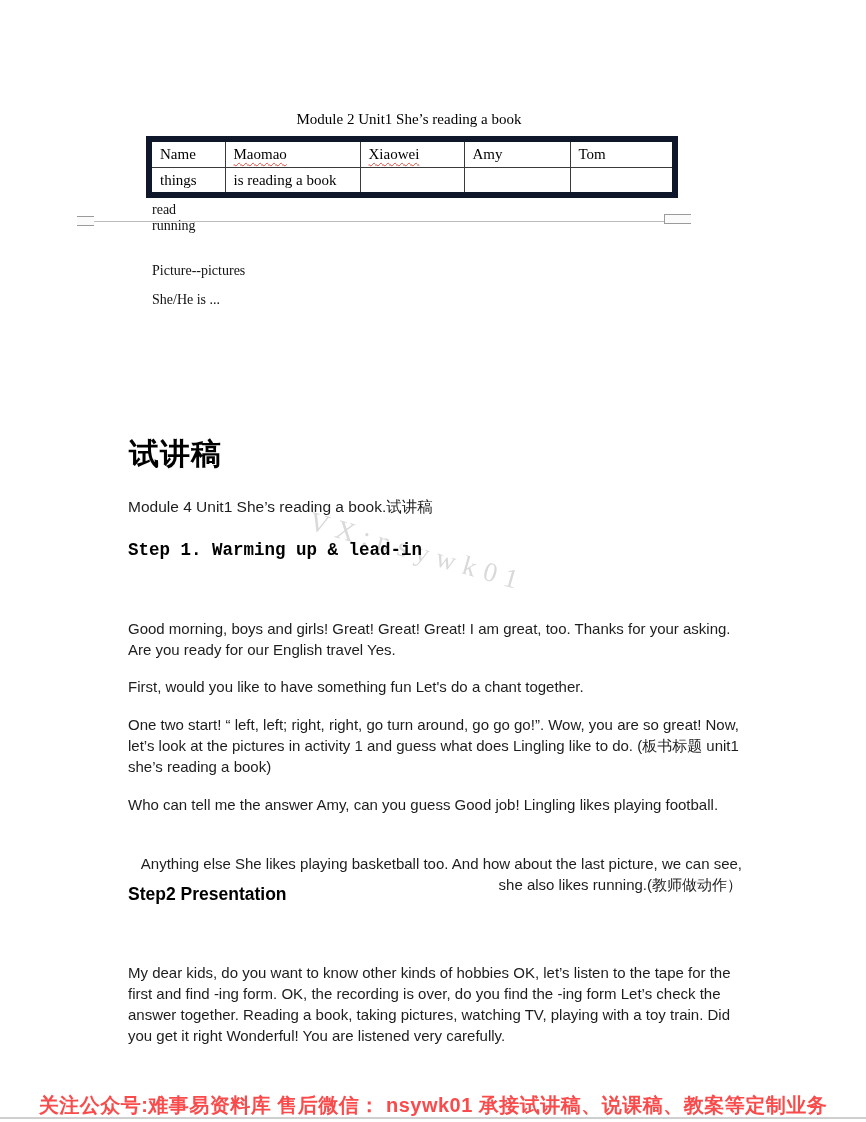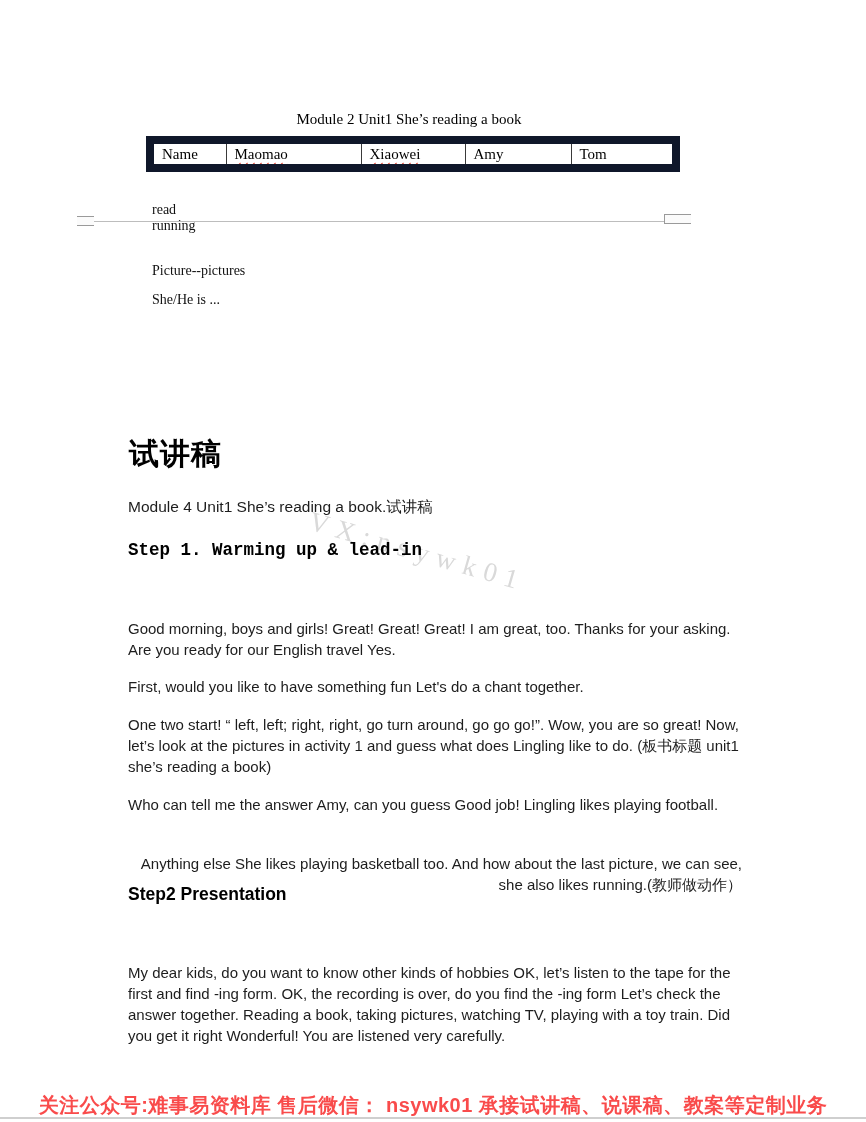--- a/index.html
+++ b/index.html
@@ -25,21 +25,21 @@
     white-space: nowrap;
   }
   table.vocab {
     position: absolute;
     left: 146px; top: 136px;
     border-collapse: collapse;
     table-layout: fixed;
     font-family: "Liberation Serif", serif;
     font-size: 15px;
     color: #000;
-    border: 8px solid #0f172a;
+    border: 6px solid #0f172a;
   }
   table.vocab td {
     border: 1px solid #3a3a3a;
     height: 28px;
     padding: 1px 4px 0 8px;
     vertical-align: middle;
     overflow: hidden;
     white-space: nowrap;
   }
   .misspell {
@@ -162,20 +162,27 @@
       <col style="width:105px">
   </colgroup>
   <tbody>
       <tr>
     <td><span>Name</span></td>
     <td><span class="misspell">Maomao</span></td>
     <td><span class="misspell">Xiaowei</span></td>
     <td><span>Amy</span></td>
     <td><span>Tom</span></td>
   </tr>
+  <tr>
+    <td><span>things</span></td>
+    <td><span>is reading a book</span></td>
+    <td><span></span></td>
+    <td><span></span></td>
+    <td><span></span></td>
+  </tr>
 </tbody>
   </table>
 
 <div class="word-item" style="top:202px">read</div>
 <div class="word-item" style="top:218px">running</div>
 <div class="word-item" style="top:263px">Picture--pictures</div>
 <div class="word-item" style="top:292px">She/He is ...</div>
 
 <div class="separator-line"></div>
 <div class="separator-end left"></div>

